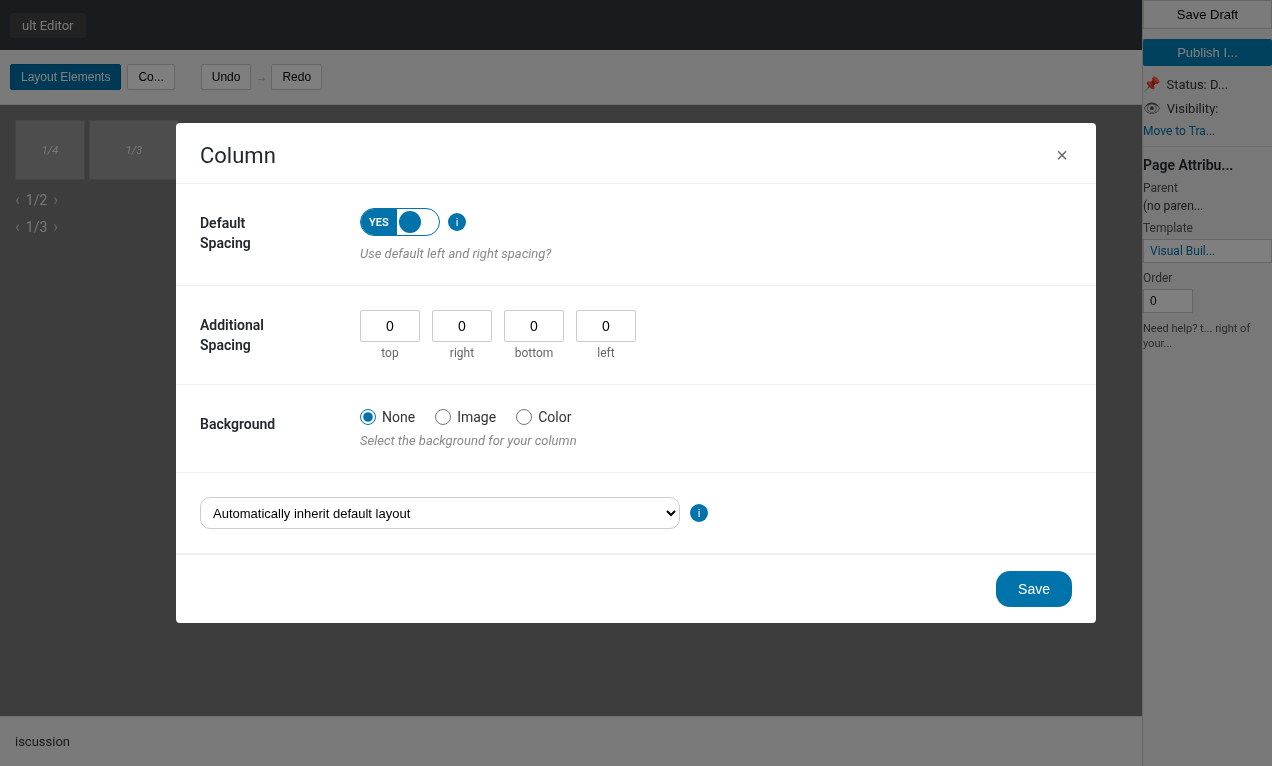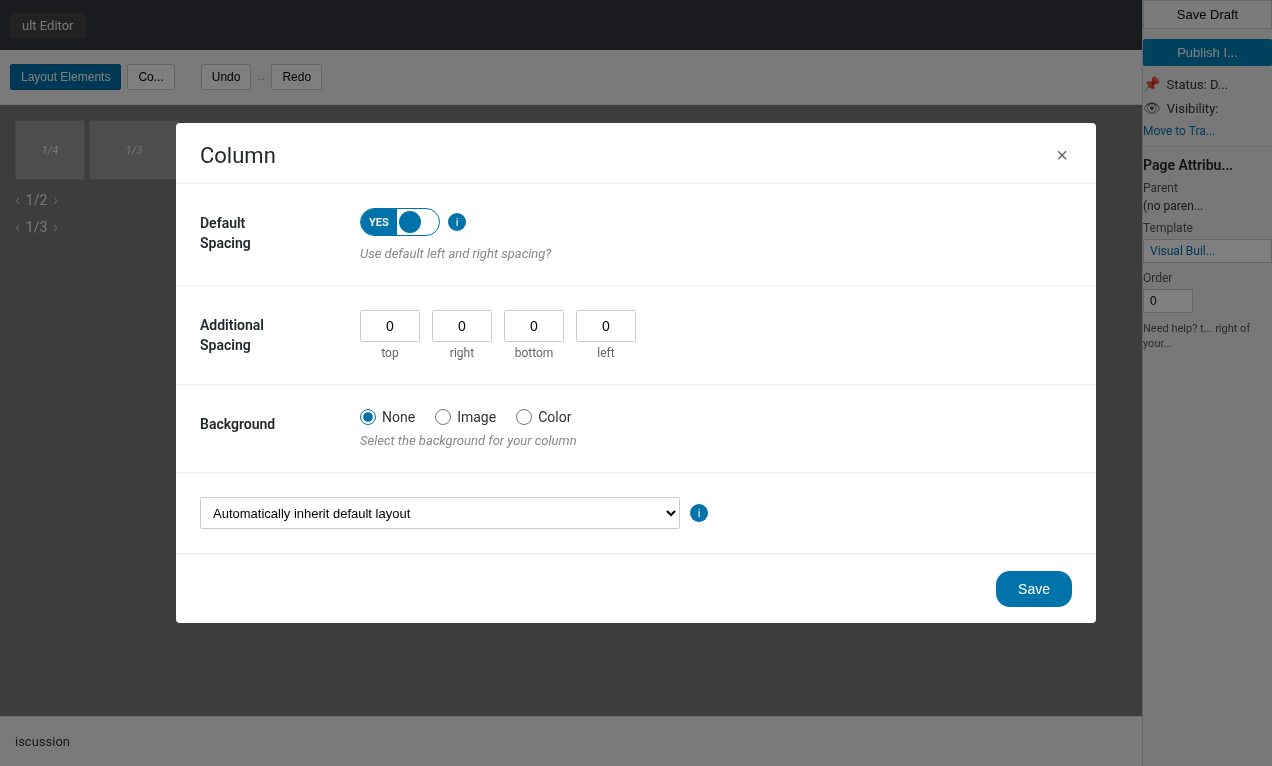--- a/index.html
+++ b/index.html
@@ -419,21 +419,21 @@
       accent-color: #0073aa;
     }
 
     
     .responsive-select {
       width: 480px;
       height: 32px;
       border: 1px solid #ccc;
       font-size: 13px;
       padding: 0 8px;
-      border-radius: 2px;
+      border-radius: 10px;
       background: #fff;
       cursor: pointer;
     }
 
     
     .modal-footer {
       padding: 16px 24px;
       display: flex;
       justify-content: flex-end;
       border-top: 1px solid #f0f0f0;

